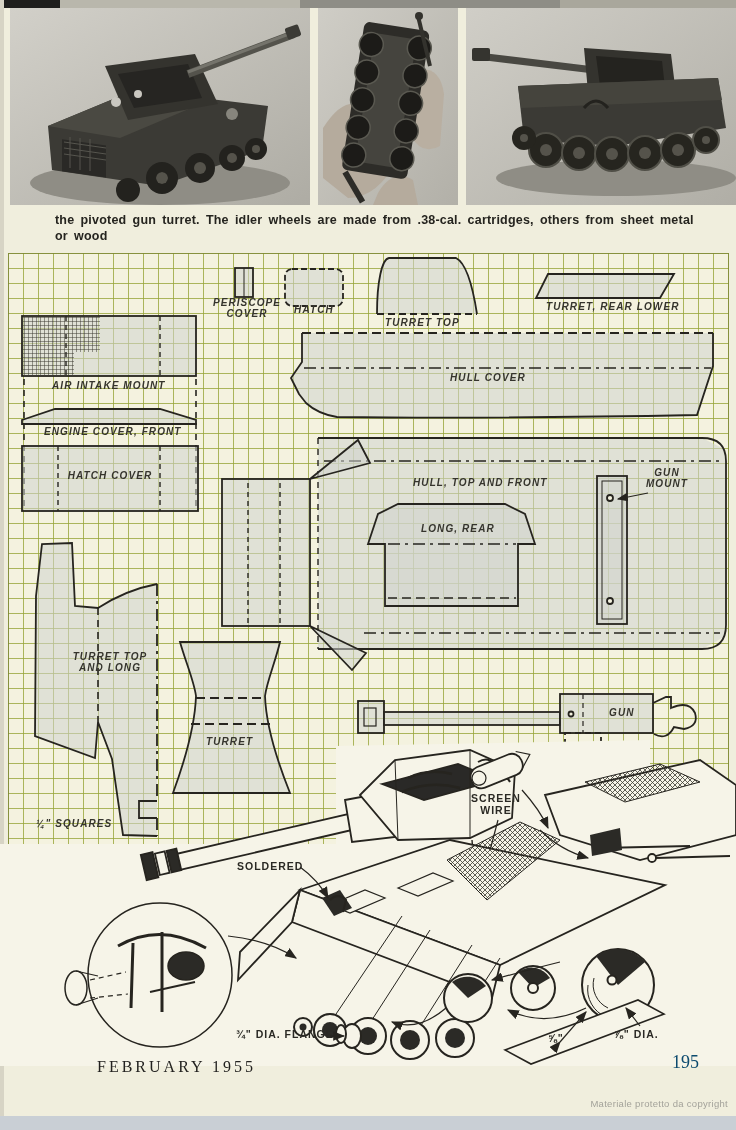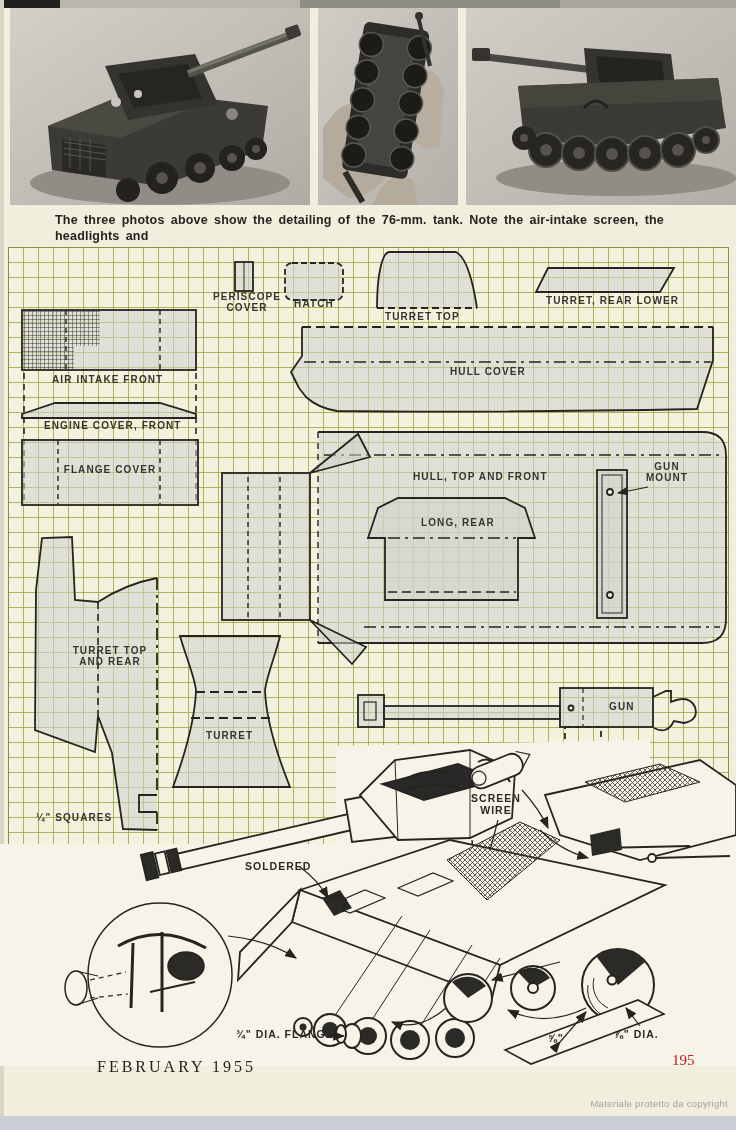--- a/index.html
+++ b/index.html
@@ -11,42 +11,42 @@
   .left-edge{position:absolute;left:0;top:0;width:4px;height:1130px;background:#d7d4c5;}
   .bottom-edge{position:absolute;left:0;top:1116px;width:736px;height:14px;background:#c9cfd5;}
   
   .photo-strip{position:absolute;left:10px;top:8px;width:726px;height:197px;display:flex;gap:8px;}
   .photo{background:#c7c5be;overflow:hidden;}
   .photo svg{display:block;}
   
   .caption{position:absolute;left:55px;top:212px;width:640px;color:#25241f;
     font-weight:700;font-size:12.5px;line-height:16px;letter-spacing:.2px;word-spacing:2.5px;}
   
-  .grid-area{position:absolute;left:8px;top:247px;width:721px;height:598px;
+  .grid-area{position:absolute;left:8px;top:253px;width:721px;height:598px;
     background-color:#f4f2df;
     background-image:
       linear-gradient(to right, rgba(152,166,58,.8) 1px, transparent 1px),
       linear-gradient(to bottom, rgba(152,166,58,.8) 1px, transparent 1px);
     background-size:15px 15px;
-    box-shadow:inset 0 0 0 1px rgba(120,130,50,.7);}
+    box-shadow:inset 0 0 0 1px rgba(120,130,50,.7);font-style:italic;}
   .grid-area svg{position:absolute;left:0;top:0;}
   .plabel{position:absolute;font-weight:700;font-size:10px;letter-spacing:1.1px;
     color:#35342d;white-space:nowrap;}
   .plabel.center{text-align:center;}
   
   .illus{position:absolute;left:0;top:740px;width:736px;height:326px;}
   .illus svg{position:absolute;left:0;top:0;}
   .dlabel{position:absolute;font-weight:700;font-size:10.5px;letter-spacing:1px;
     color:#2a2924;white-space:nowrap;}
   .dlabel.center{text-align:center;}
   
   .footer-issue{position:absolute;left:97px;top:1058px;font-family:"Liberation Serif",serif;
     font-size:16px;letter-spacing:3px;color:#232220;}
   .footer-page{position:absolute;left:672px;top:1052px;font-family:"Liberation Serif",serif;
-    font-size:15px;color:#b91c1c;}
+    font-size:18px;color:#0c4a6e;}
   .watermark{position:absolute;right:8px;top:1098px;font-size:9.5px;color:#a3a29a;letter-spacing:.3px;text-align:right;}
   .ink{stroke:#26241f;fill:none;}
 </style>
 </head>
 <body>
 
 <div class="page">
   <div class="top-edge"></div>
   <div class="left-edge"></div>
 
@@ -159,21 +159,20 @@
             <circle cx="240" cy="132" r="4"></circle>
         </g>
         <circle cx="58" cy="130" r="12" fill="#26251f"></circle>
           <circle cx="58" cy="130" r="4" fill="#55534b"></circle>
         <path d="M118,100 q12,-14 24,0" stroke="#23221e" stroke-width="3" fill="none"></path>
       </svg>
     </div>
   </div>
 
   <div class="caption">
-    <div>The three photos above show the detailing of the 76-mm. tank. Note the air-intake screen, the headlights and</div>
     <div>the pivoted gun turret. The idler wheels are made from .38-cal. cartridges, others from sheet metal or wood</div>
   </div>
 
   <div class="grid-area">
     <svg width="721" height="598" viewBox="0 0 721 598">
       <defs>
         <pattern id="mesh" width="4" height="4" patternUnits="userSpaceOnUse">
           <path d="M0,0 L0,4 M0,0 L4,0" stroke="#3a3930" stroke-width="1"></path>
         </pattern>
         <pattern id="hatchd" width="6" height="6" patternUnits="userSpaceOnUse">
@@ -292,44 +291,44 @@
     <div class="plabel center" style="left:277px;top:51px;width:58px">
       <div>HATCH</div>
       </div>
     <div class="plabel" style="left:377px;top:64px">
       <div>TURRET TOP</div>
       </div>
     <div class="plabel" style="left:538px;top:48px">
       <div>TURRET, REAR LOWER</div>
       </div>
     <div class="plabel" style="left:44px;top:127px">
-      <div>AIR INTAKE FRONT</div>
+      <div>AIR INTAKE MOUNT</div>
       </div>
     <div class="plabel" style="left:442px;top:119px">
       <div>HULL COVER</div>
       </div>
     <div class="plabel" style="left:36px;top:173px">
       <div>ENGINE COVER, FRONT</div>
       </div>
     <div class="plabel center" style="left:14px;top:217px;width:176px">
-      <div>FLANGE COVER</div>
+      <div>HATCH COVER</div>
       </div>
     <div class="plabel" style="left:405px;top:224px">
       <div>HULL, TOP AND FRONT</div>
       </div>
     <div class="plabel center" style="left:630px;top:214px;width:58px">
       <div>GUN</div>
       <div>MOUNT</div>
     </div>
     <div class="plabel" style="left:413px;top:270px">
       <div>LONG, REAR</div>
       </div>
     <div class="plabel center" style="left:52px;top:398px;width:100px">
       <div>TURRET TOP</div>
-      <div>AND REAR</div>
+      <div>AND LONG</div>
     </div>
     <div class="plabel" style="left:198px;top:483px">
       <div>TURRET</div>
       </div>
     <div class="plabel" style="left:601px;top:454px">
       <div>GUN</div>
       </div>
     <div class="plabel" style="left:28px;top:565px">
       <div>¼" SQUARES</div>
       </div>
@@ -450,21 +449,21 @@
         <path d="M640,286 L626,268" fill="none" stroke-width="1.2" marker-end="url(#arr2)"></path>
       </g>
 
       <path class="ink" d="M330,296 L344,296" stroke-width="1.2" marker-end="url(#arr2)"></path>
     </svg>
 
     <div class="dlabel center" style="left:460px;top:52px;width:72px">
       <div>SCREEN</div>
       <div>WIRE</div>
     </div>
-    <div class="dlabel" style="left:245px;top:120px">
+    <div class="dlabel" style="left:237px;top:120px">
       <div>SOLDERED</div>
       </div>
     <div class="dlabel" style="left:236px;top:288px">
       <div>¾" DIA. FLANGE</div>
       </div>
     <div class="dlabel" style="left:548px;top:292px">
       <div>⅝"</div>
       </div>
     <div class="dlabel" style="left:614px;top:288px">
       <div>⅞" DIA.</div>

